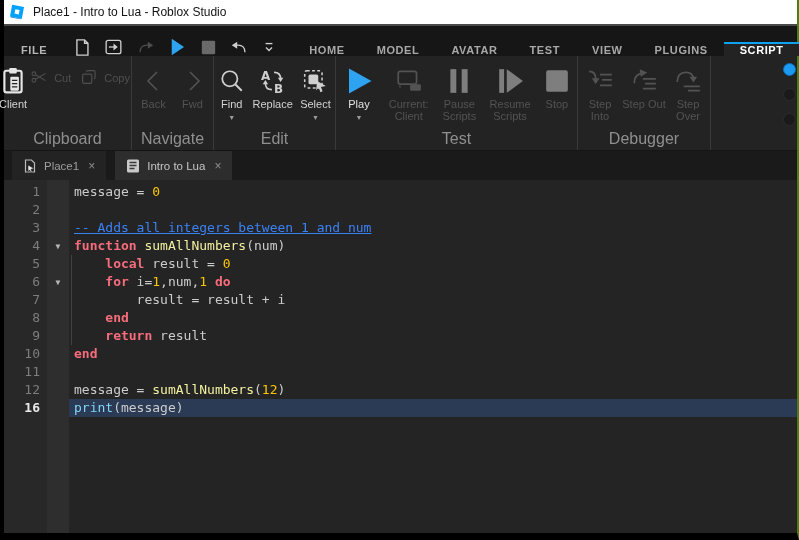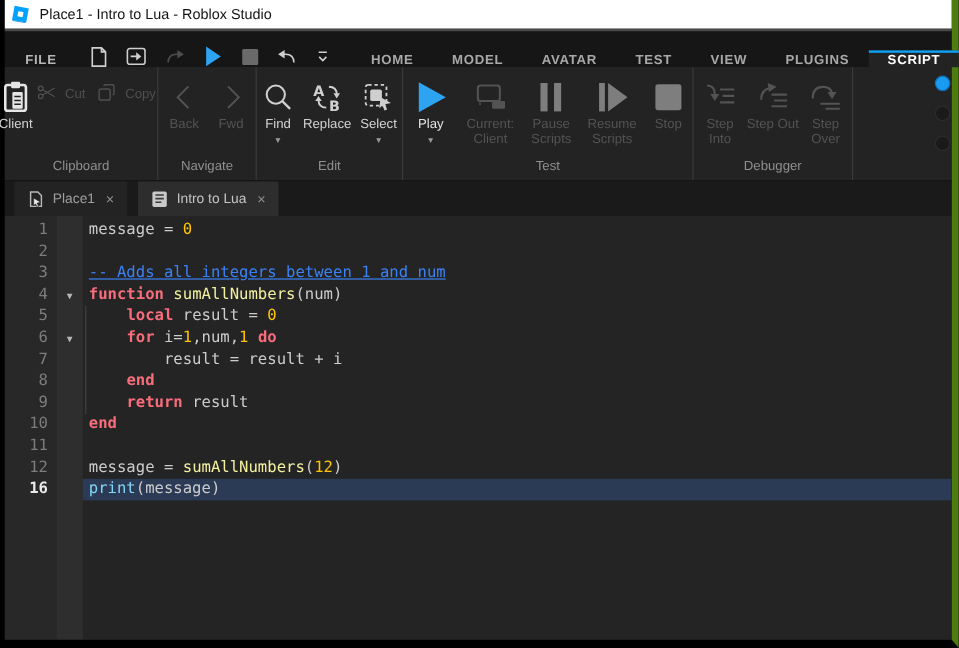--- a/index.html
+++ b/index.html
@@ -1,17 +1,17 @@
 <!DOCTYPE html>
 <html><head>
 <meta charset="utf-8">
 <style>
   *{margin:0;padding:0;box-sizing:border-box}
   html,body{width:799px;height:540px;overflow:hidden;background:#000;font-family:"Liberation Sans",sans-serif}
-  .window{width:799px;height:540px;display:flex;flex-direction:column;border-left:4px solid #000;border-right:6px solid #4d7c0f;border-bottom:7px solid #000;background:#232323}
+  .window{width:799px;height:540px;display:flex;flex-direction:column;border-left:4px solid #000;border-right:2px solid #4d7c0f;border-bottom:7px solid #000;background:#232323}
 
   
   .titlebar{height:24px;background:#fff;display:flex;align-items:center;gap:8px;padding-left:5px;flex:0 0 auto}
   .title-text{font-size:12px;color:#141414}
 
   
   .menubar{height:32px;background:#161616;border-top:2px solid #4a4a4a;display:flex;align-items:flex-end;flex:0 0 auto}
   .file-btn{padding:0 17px;display:flex;align-items:center;color:#b5b5b5;font-size:11px;font-weight:bold;letter-spacing:.6px;cursor:default}
   .qat{display:flex;align-items:center;gap:15px;padding:0 10px}
   .qat .qic{display:flex;align-items:center;color:#cfcfcf}
@@ -19,21 +19,21 @@
   .qat .qic.stopgray{color:#6a6a6a}
   .rtabs{display:flex;margin-left:8px}
   .rtab{padding:0 16px;display:flex;align-items:center;color:#a8a8a8;font-size:11px;font-weight:bold;letter-spacing:.6px}
   .rtab.active{background:#232323;color:#fff;border-top:2px solid #0ea2f5;margin-top:-2px}
 
   
   .ribbon{height:95px;background:#232323;display:flex;position:relative;flex:0 0 auto;border-bottom:1px solid #151515}
   .rgroup{display:flex;flex-direction:column;border-right:1px solid #3a3a3a;flex:0 0 auto}
   .rgroup:last-child{flex:1 1 auto}
   .rg-body{flex:1;display:flex;justify-content:center;align-items:flex-start;padding-top:5px}
-  .rg-label{height:19px;text-align:center;color:#8f8f8f;font-size:11px;line-height:16px}
+  .rg-label{height:19px;text-align:center;color:#8f8f8f;font-size:16px;line-height:16px}
   .rbtn{display:flex;flex-direction:column;align-items:center;text-align:center;color:#d2d2d2;font-size:11px;line-height:12px;padding-top:3px}
   .rbtn .ic{height:34px;display:flex;align-items:center;justify-content:center}
   .rbtn.disabled{color:#535353}
   .rbtn .caret{font-size:7px;color:#9a9a9a;margin-top:2px}
   .smallcol{display:flex;justify-content:flex-start;gap:10px;padding:8px 6px 0 4px}
   .sbtn{display:flex;align-items:center;gap:7px;font-size:11px;color:#4f4f4f}
   .w-clip{width:128px}.w-nav{width:82px}.w-edit{width:122px}.w-fmt{width:78px}.w-test{width:242px}
   .ribbon-dots{position:absolute;right:1px;top:7px;display:flex;flex-direction:column;gap:12px}
   .dot{width:13px;height:13px;border-radius:50%;background:#1a1a1a;border:1px solid #2c2c2c}
   .dot.active{background:#1b9af2;border-color:#0d6fb4}

